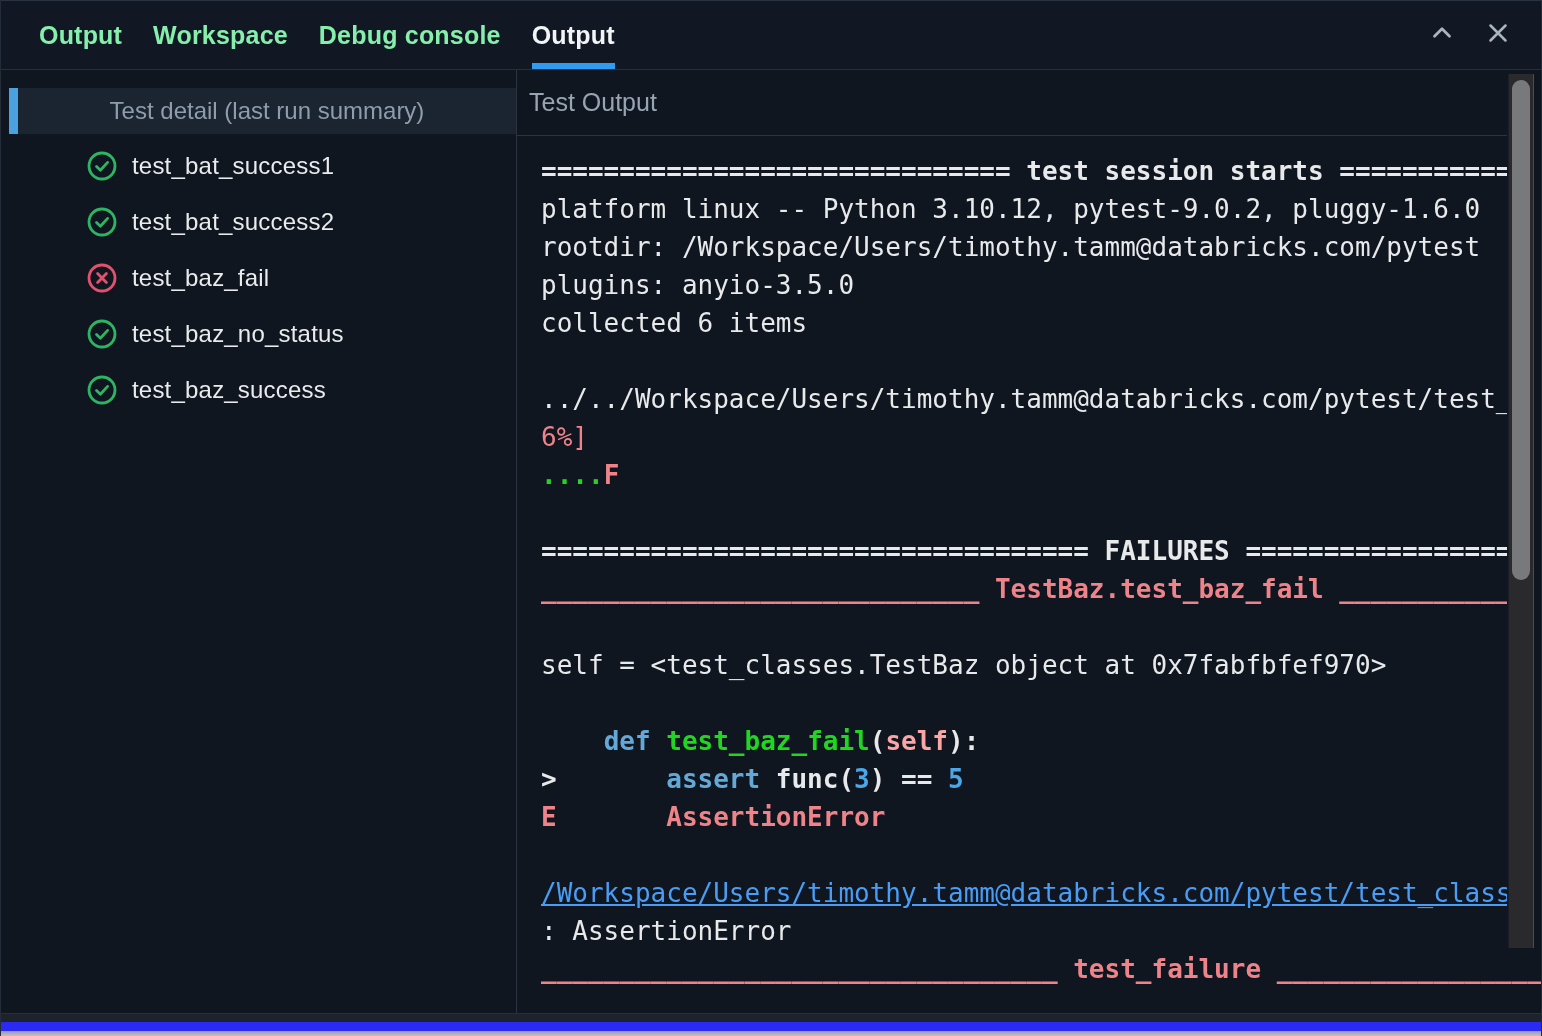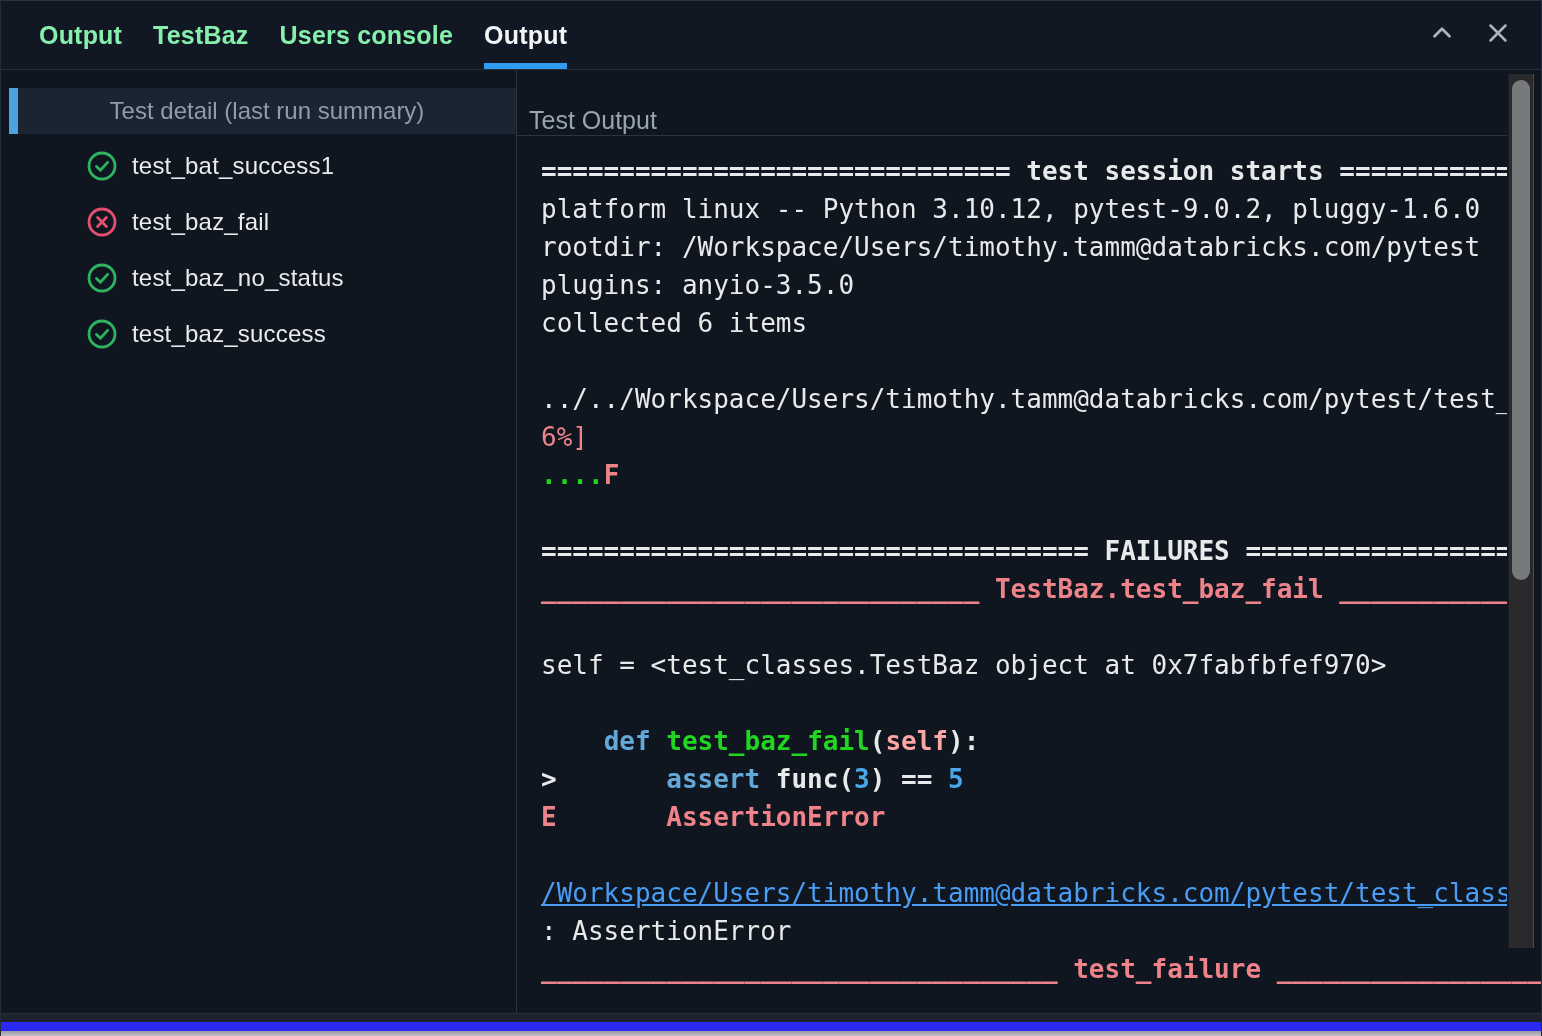--- a/index.html
+++ b/index.html
@@ -47,21 +47,21 @@
   .test-list { margin-top:0; }
   .test-item {
     height:48px; display:flex; align-items:center; padding-left:86px; cursor:pointer;margin-top:8px;
   }
   .test-item .status-icon { width:30px; height:30px; margin-right:15px; flex:none; }
   .test-item .tlabel { font-size:24px; color:#e9ebec; letter-spacing:.2px; }
 
   
   .output-panel { position:relative; flex:1; background:#0f1620; overflow:hidden; }
   .output-header {
-    height:66px; display:flex; align-items:flex-end; padding-left:12px;
+    height:66px; display:flex; align-items:center; padding-left:12px;
     font-size:25px; color:#97a4b1; border-bottom:1px solid #2b3440;
   }
   .terminal {
     position:relative; height:878px; overflow:hidden;
     padding:16px 0 0 24px;
     font-family:"DejaVu Sans Mono", monospace;
     font-size:26px; line-height:38px; white-space:pre; color:#e8e9ea;
   }
   .tline { height:38px; }
   .b { font-weight:bold; }
@@ -96,24 +96,24 @@
 <body>
 
 <div id="app">
 
   <div class="tabbar">
 
     <div class="tab">
         <span>Output</span>
       </div>
       <div class="tab">
-        <span>TestBaz</span>
+        <span>Workspace</span>
       </div>
       <div class="tab">
-        <span>Users console</span>
+        <span>Debug console</span>
       </div>
       <div class="tab active">
         <span>Output</span>
         <span class="underline"></span>
       </div>
       <div class="tabbar-controls">
       <div class="ctl-btn">
         <span>
           <svg width="30" height="30" viewBox="0 0 28 28" fill="none" stroke-width="2.6" stroke-linecap="round" stroke-linejoin="round">
               <path d="M7 17 L14 10 L21 17"></path>
@@ -136,20 +136,27 @@
       <div class="sidebar-selected">
         <span>Test detail (last run summary)</span>
       </div>
       <div class="test-list">
           <div class="test-item">
             <span class="status-icon"><svg width="30" height="30" viewBox="0 0 30 30" fill="none">
                 <circle cx="15" cy="15" r="13" stroke="#2eb563" stroke-width="2.8"></circle>
                 <path d="M9.5 15.4 L13.4 19.2 L20.6 11.4" stroke="#2eb563" stroke-width="2.8" stroke-linecap="round" stroke-linejoin="round"></path>
               </svg></span>
             <span class="tlabel">test_bat_success1</span>
+          </div>
+          <div class="test-item">
+            <span class="status-icon"><svg width="30" height="30" viewBox="0 0 30 30" fill="none">
+                <circle cx="15" cy="15" r="13" stroke="#2eb563" stroke-width="2.8"></circle>
+                <path d="M9.5 15.4 L13.4 19.2 L20.6 11.4" stroke="#2eb563" stroke-width="2.8" stroke-linecap="round" stroke-linejoin="round"></path>
+              </svg></span>
+            <span class="tlabel">test_bat_success2</span>
           </div>
           <div class="test-item">
             <span class="status-icon"><svg width="30" height="30" viewBox="0 0 30 30" fill="none">
                 <circle cx="15" cy="15" r="13" stroke="#e4516e" stroke-width="2.8"></circle>
                 <path d="M10.6 10.6 L19.4 19.4 M19.4 10.6 L10.6 19.4" stroke="#e4516e" stroke-width="2.8" stroke-linecap="round"></path>
               </svg></span>
             <span class="tlabel">test_baz_fail</span>
           </div>
           <div class="test-item">
             <span class="status-icon"><svg width="30" height="30" viewBox="0 0 30 30" fill="none">

